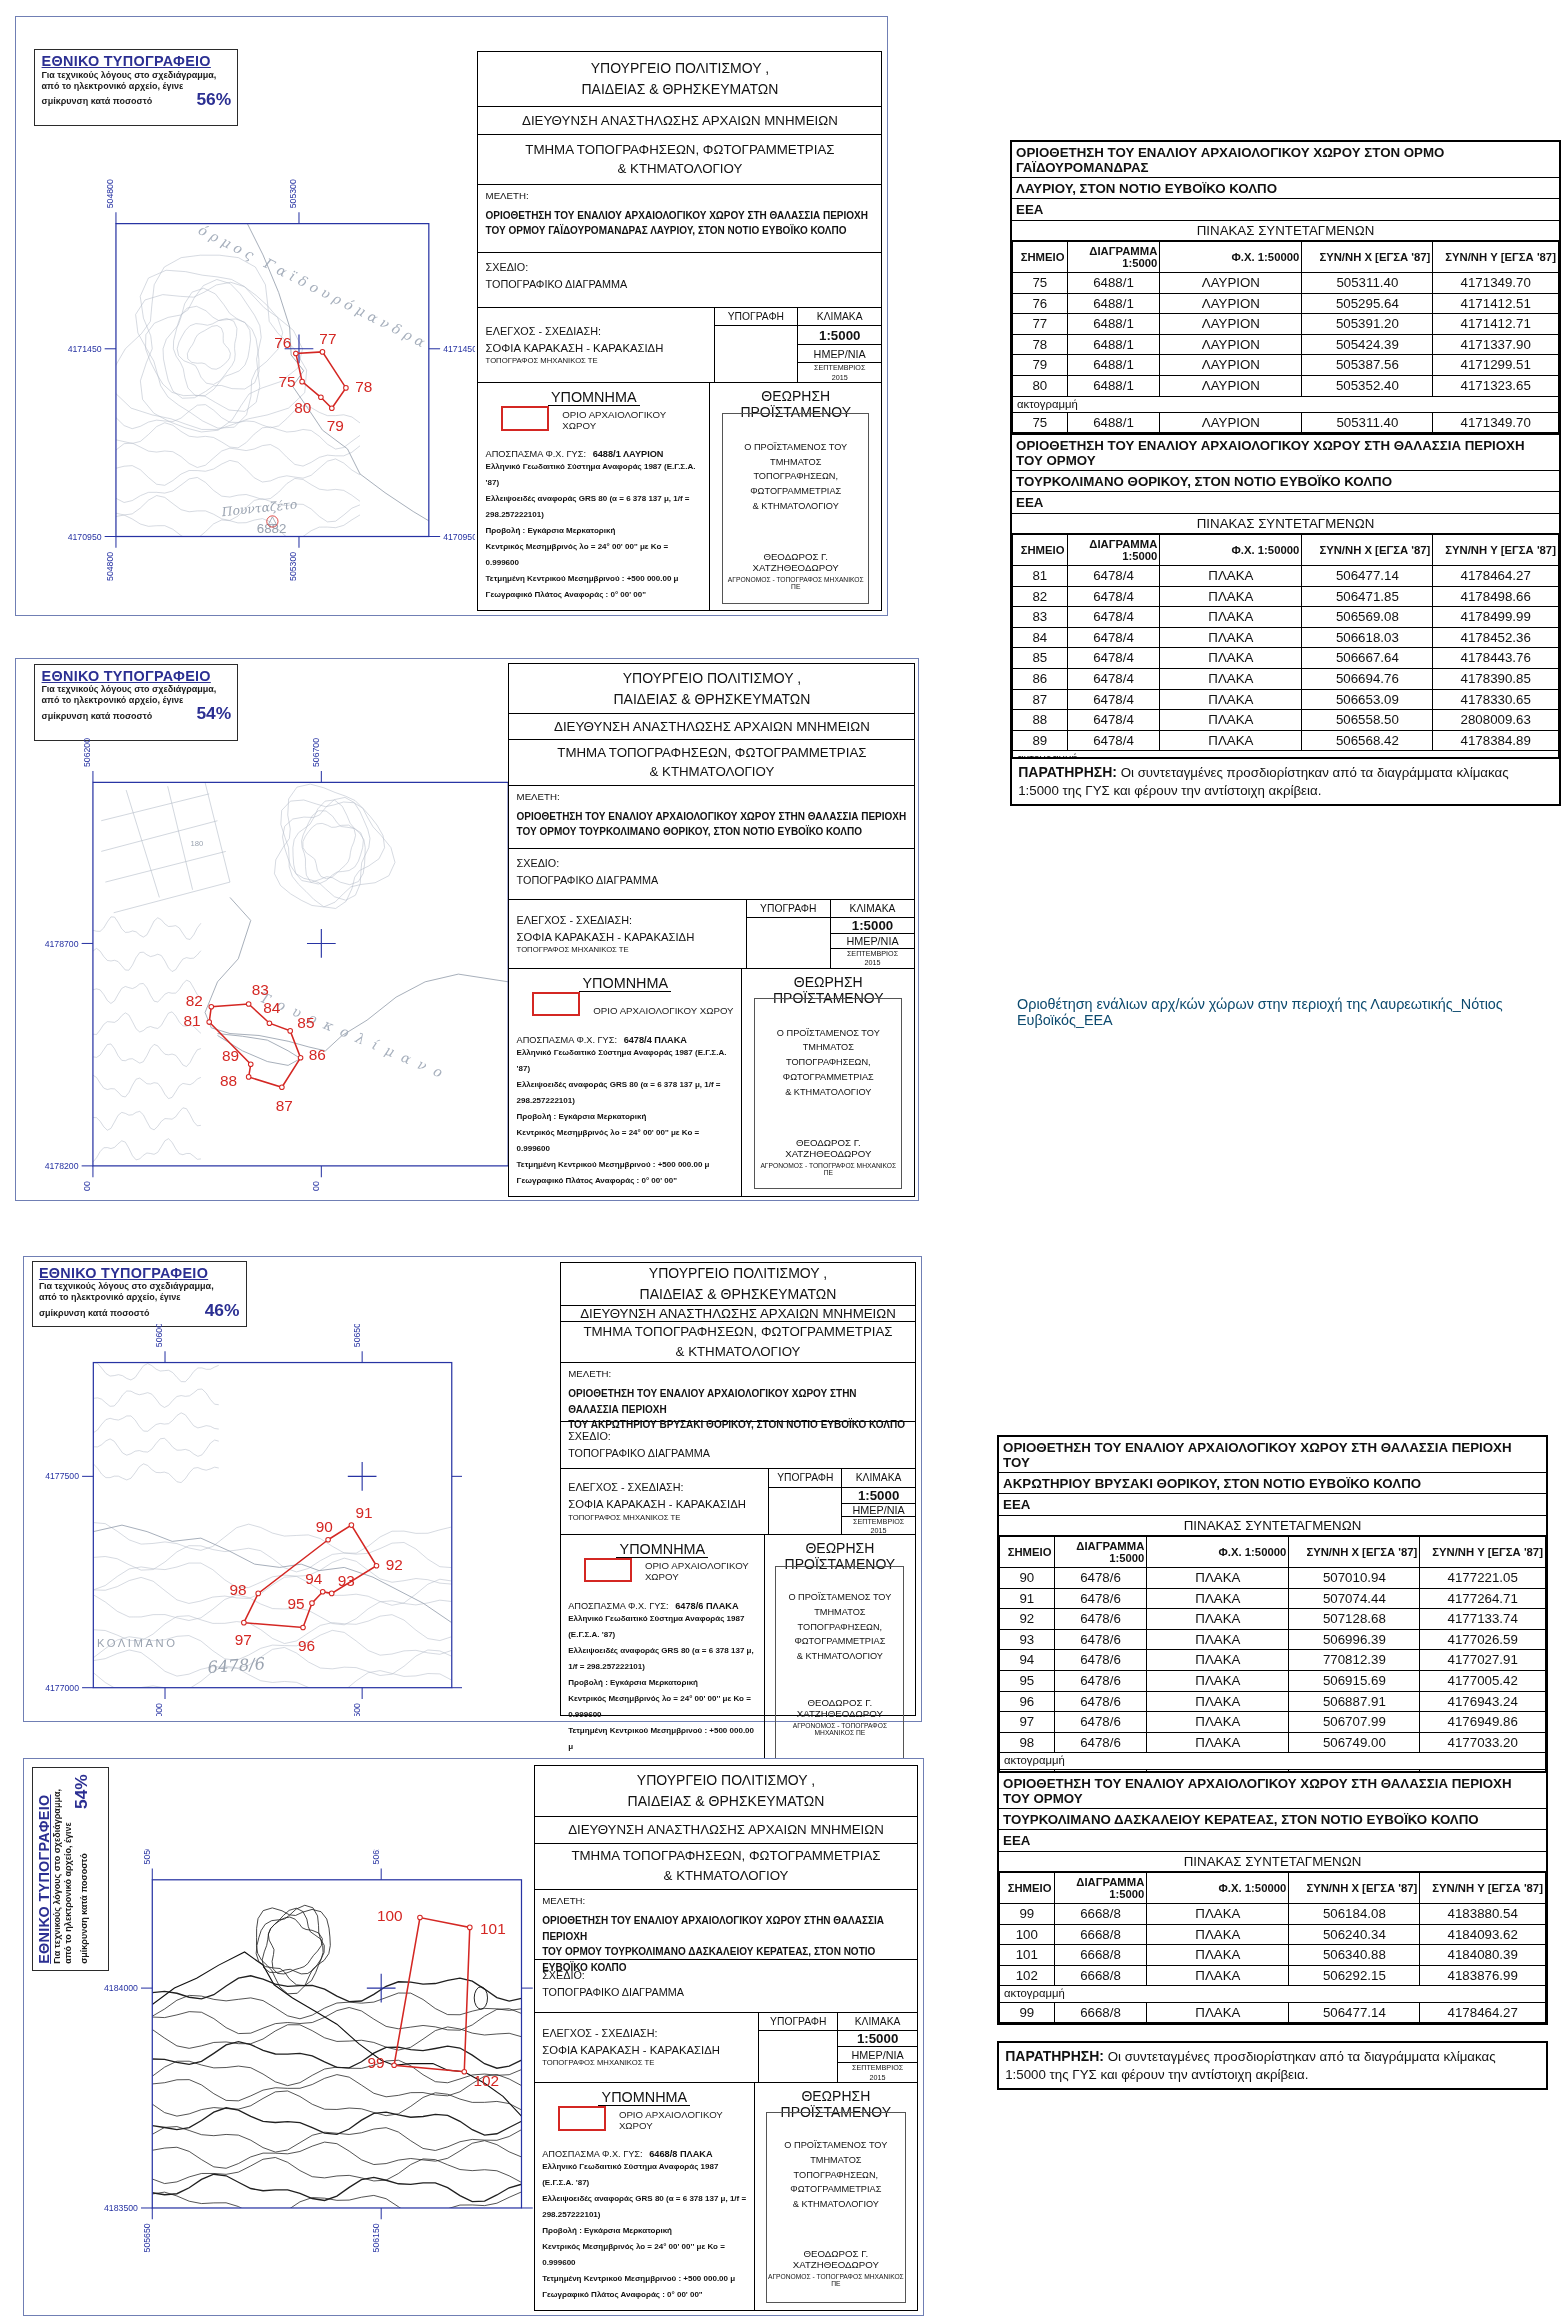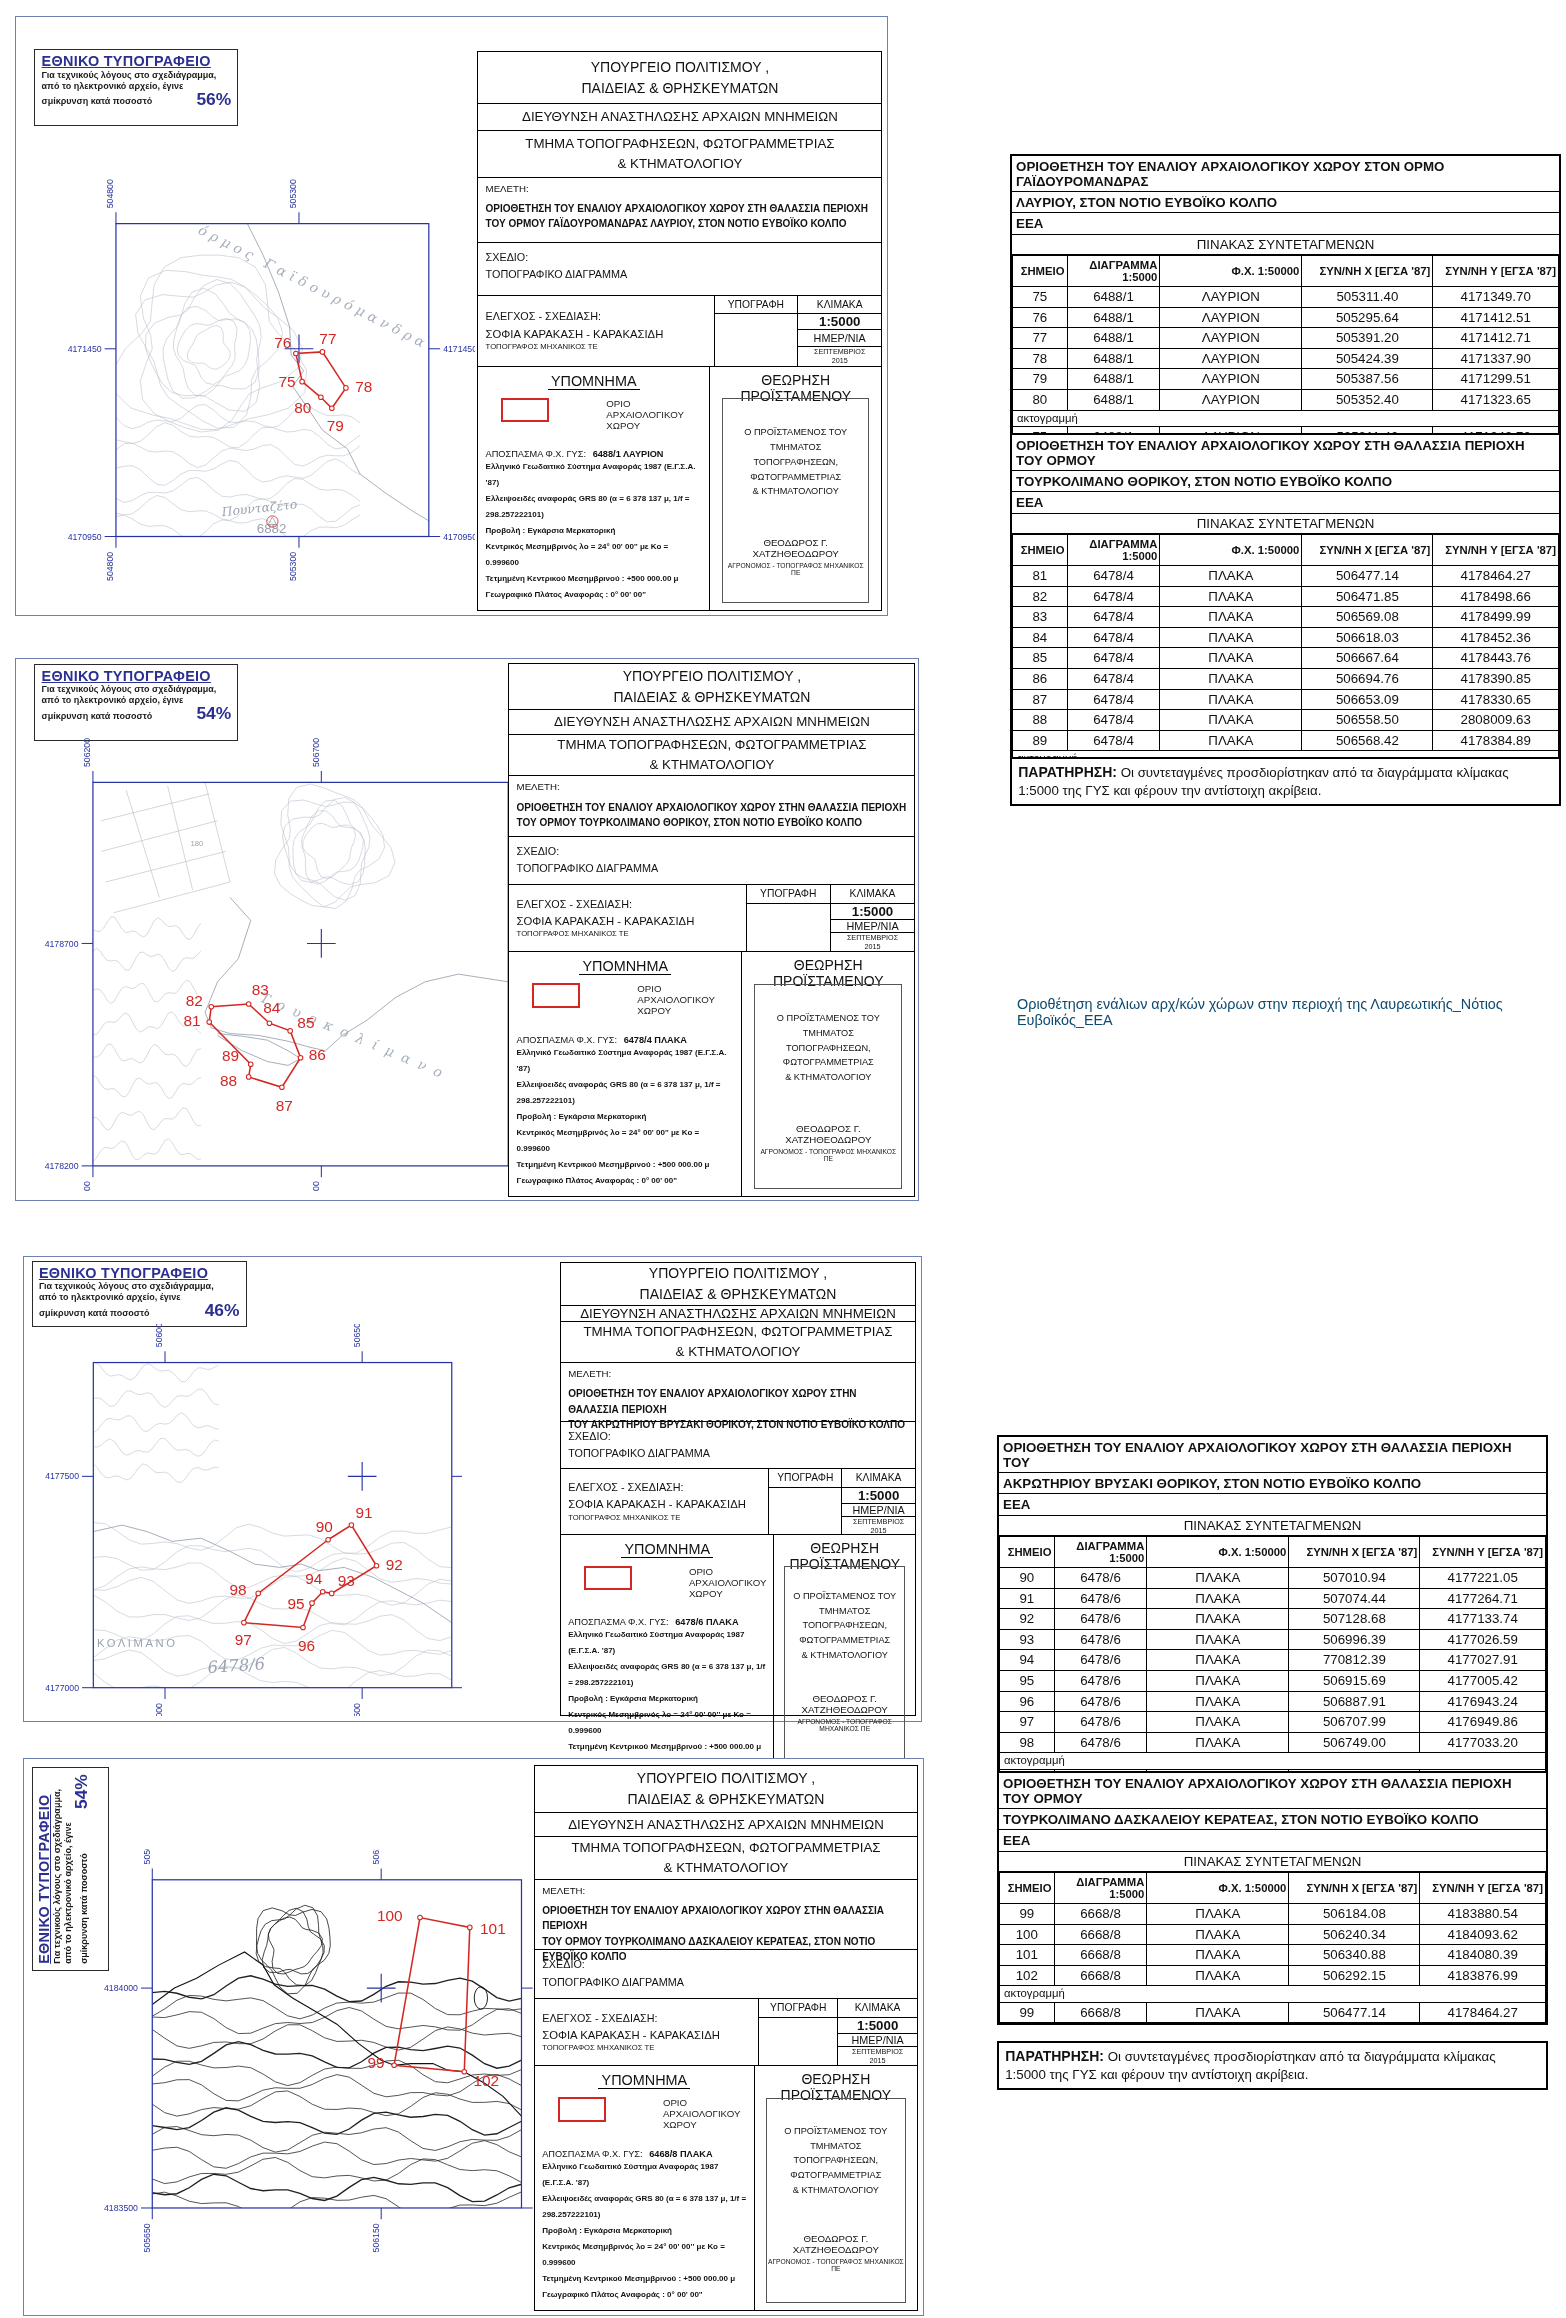--- a/index.html
+++ b/index.html
@@ -40,21 +40,21 @@
   .tb-rightcol{display:flex;flex-direction:column;}
   .tb-rightcol .rc{flex:1;display:flex;flex-direction:column;align-items:center;justify-content:center;border-bottom:1px solid #000;}
   .tb-rightcol .rc:last-child{border-bottom:none;}
   .rc.scale{font-size:13.3px;font-weight:bold;}
   .rc.hmer{font-size:10.8px;}
   .rc.date{font-size:7.2px;line-height:1.3;}
   .tb-bottom{flex:1;display:flex;}
   .tb-ypo{width:57%;border-right:1px solid #000;padding:5.1px 7.2px;position:relative;display:flex;flex-direction:column;}
   .ypo-h{text-align:center;font-size:14.4px;margin-top:1px;}
   .ypo-h span{border-bottom:1px solid #000;padding:0 3.1px;}
-  .orio-row{display:flex;align-items:flex-start;margin-top:9px;gap:44px;}
+  .orio-row{display:flex;align-items:flex-end;margin-top:1px;}
   .redbox{width:44px;height:20.5px;border:2.1px solid #d42723;margin-left:15.4px;margin-right:13.3px;flex:none;}
   .orio-label{font-size:9.7px;color:#222;}
   .apo-row{margin-top:18.5px;font-size:9.2px;}
   .apo-row b{margin-left:4.1px;}
   .geo{margin-top:auto;margin-bottom:2.1px;font-size:8px;font-weight:bold;line-height:2.0;}
   .tb-theo{width:43%;position:relative;padding:4.1px;}
   .theo-h{text-align:center;font-size:14px;margin-top:1px;}
   .theo-box{position:absolute;left:7%;right:7%;top:13%;bottom:3%;border:1px solid #555;}
   .theo-pro{margin-top:18%;text-align:center;font-size:9.2px;line-height:1.6;}
   .theo-chief{margin-top:26%;text-align:center;font-size:9.7px;}
@@ -608,21 +608,21 @@
               <div>ΤΟΠΟΓΡΑΦΗΣΕΩΝ, ΦΩΤΟΓΡΑΜΜΕΤΡΙΑΣ</div>
               <div>&amp; ΚΤΗΜΑΤΟΛΟΓΙΟΥ</div>
             </div>
             <div class="theo-chief">ΘΕΟΔΩΡΟΣ Γ. ΧΑΤΖΗΘΕΟΔΩΡΟΥ</div>
             <div class="theo-crole">ΑΓΡΟΝΟΜΟΣ - ΤΟΠΟΓΡΑΦΟΣ ΜΗΧΑΝΙΚΟΣ ΠΕ</div>
           </div>
         </div>
       </div>
     </div>
   </div>
-<div class="ctable" style="left: 1010px; top: 154px; width: 551px;">
+<div class="ctable" style="left: 1010px; top: 140px; width: 551px;">
     <div class="ct-title">ΟΡΙΟΘΕΤΗΣΗ ΤΟΥ ΕΝΑΛΙΟΥ ΑΡΧΑΙΟΛΟΓΙΚΟΥ ΧΩΡΟΥ ΣΤΟΝ ΟΡΜΟ ΓΑΪΔΟΥΡΟΜΑΝΔΡΑΣ</div>
     <div class="ct-title">ΛΑΥΡΙΟΥ, ΣΤΟΝ ΝΟΤΙΟ ΕΥΒΟΪΚΟ ΚΟΛΠΟ</div>
     <div class="ct-title">ΕΕΑ</div>
     <div class="ct-sub">ΠΙΝΑΚΑΣ ΣΥΝΤΕΤΑΓΜΕΝΩΝ</div>
     <table>
       <colgroup>
         <col style="width:10%">
         <col style="width:17%">
         <col style="width:26%">
         <col style="width:24%">

